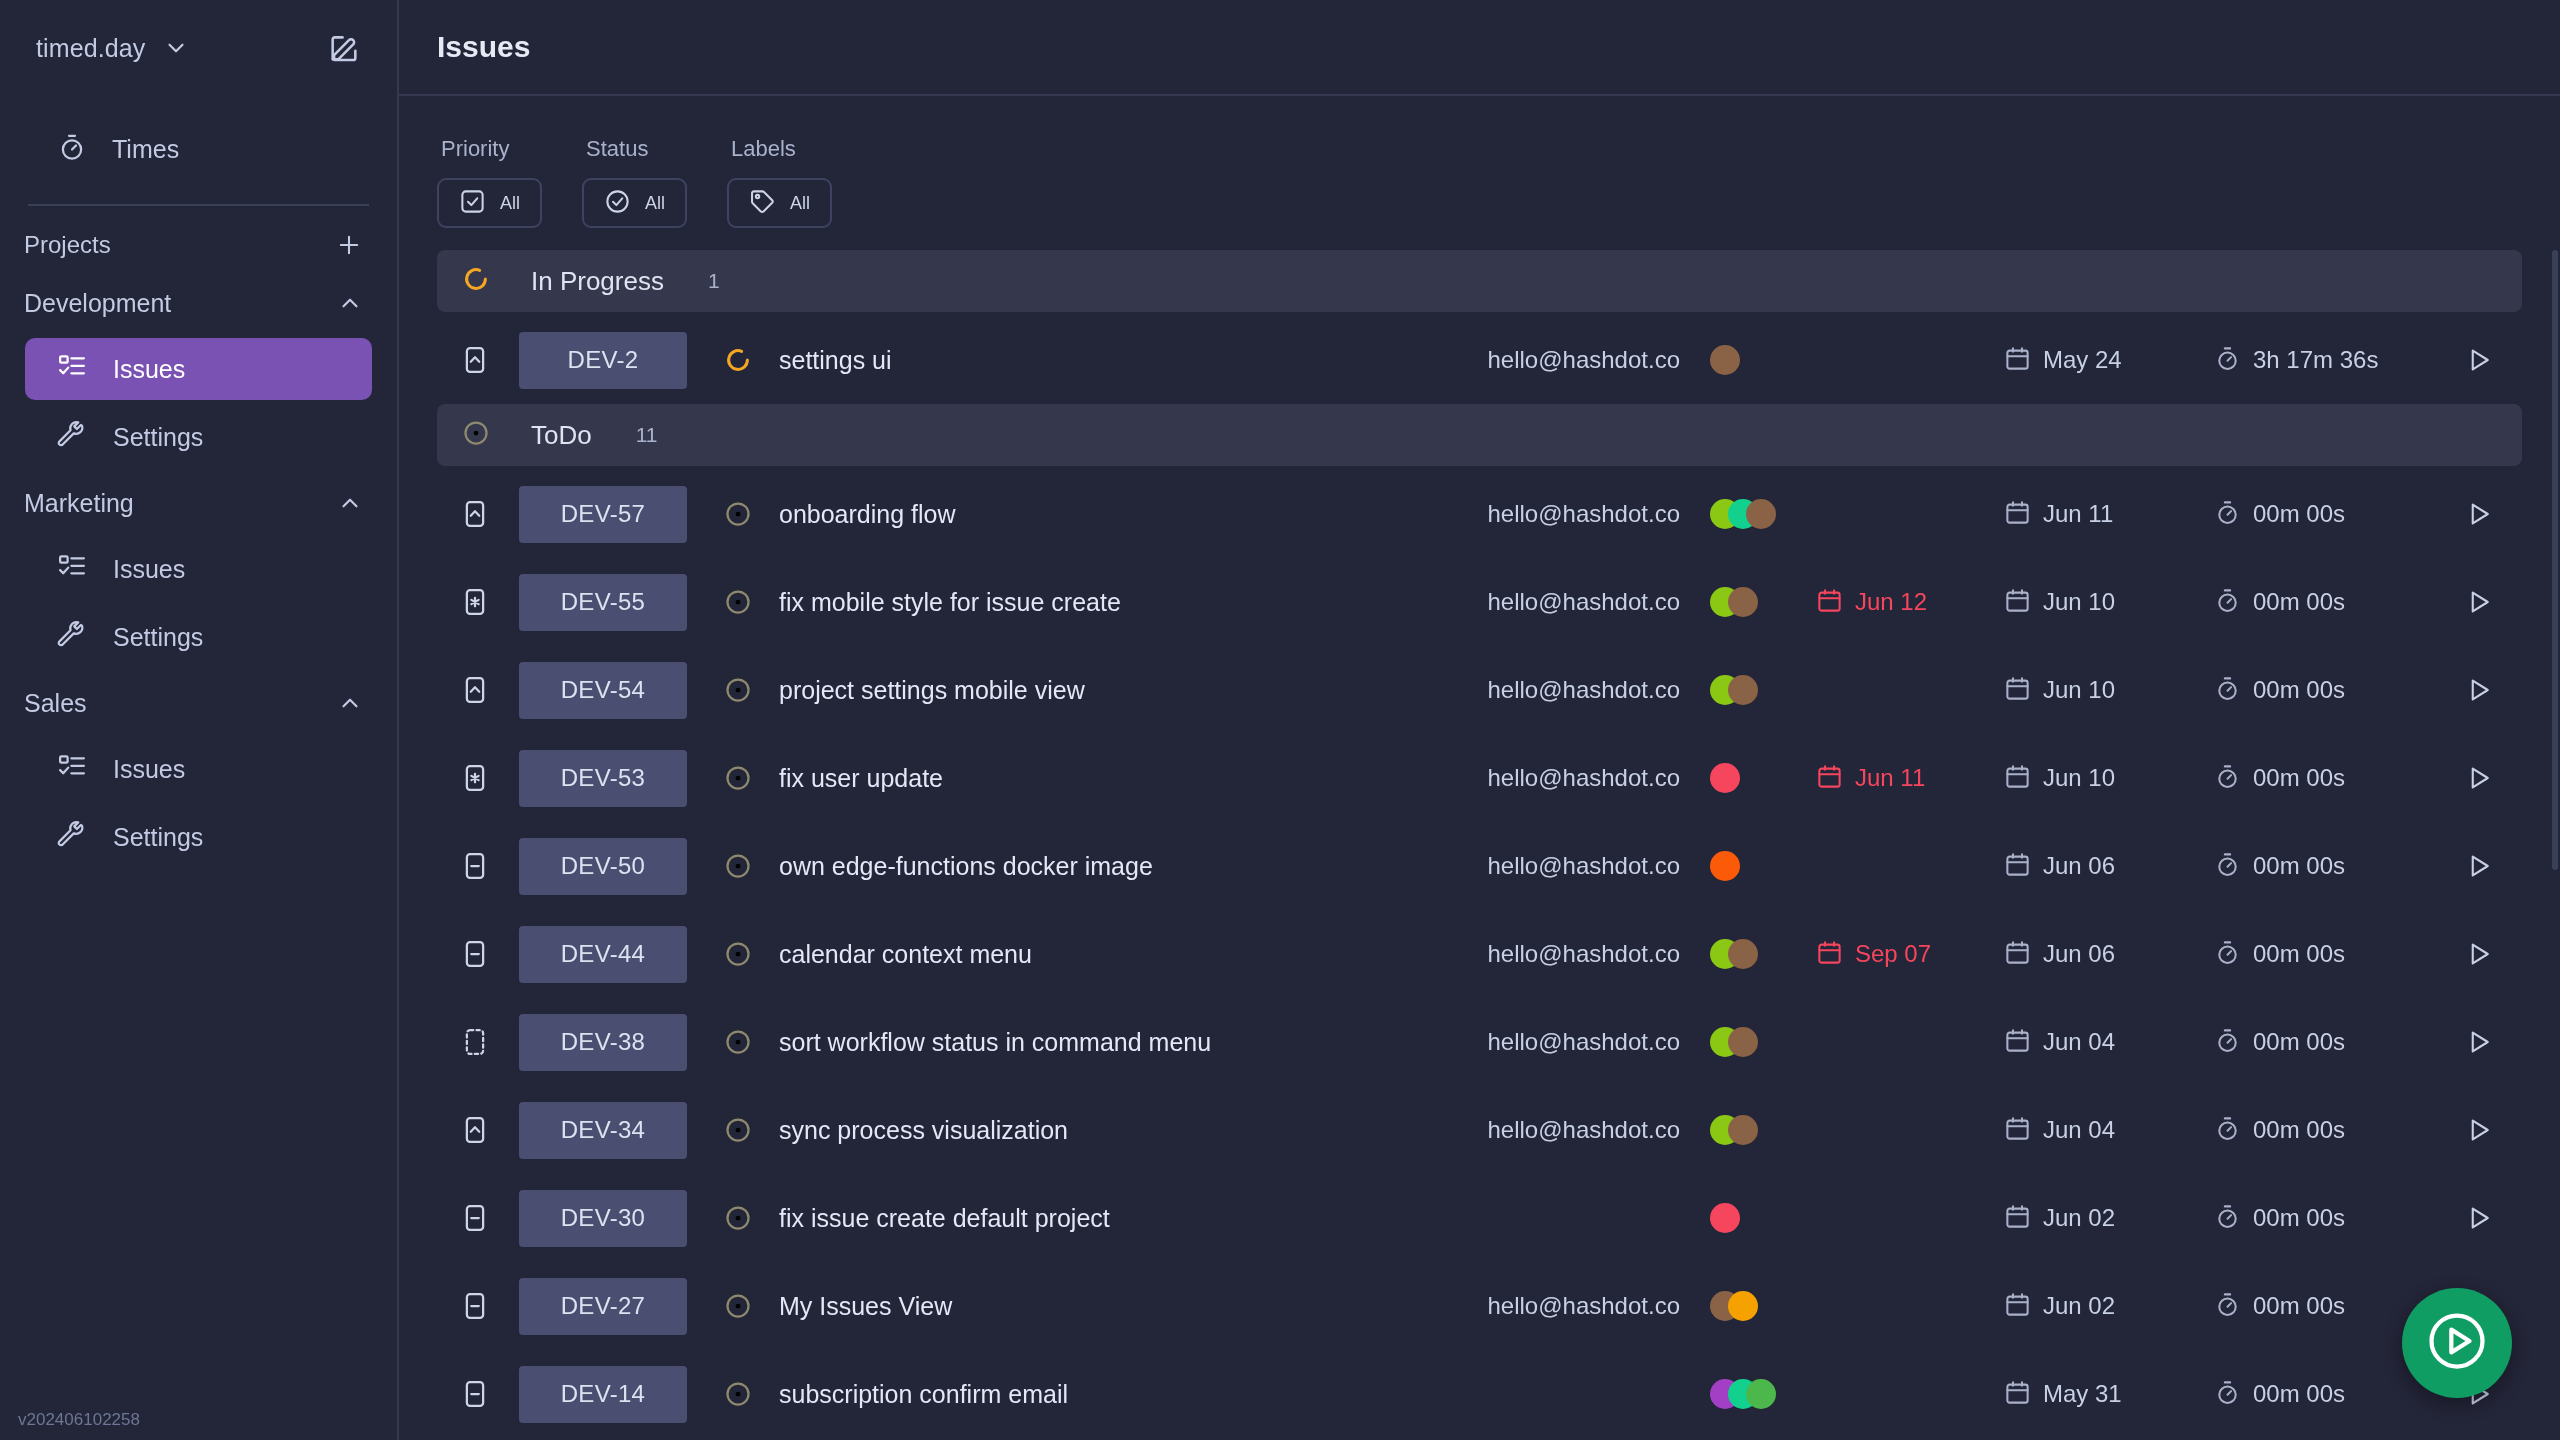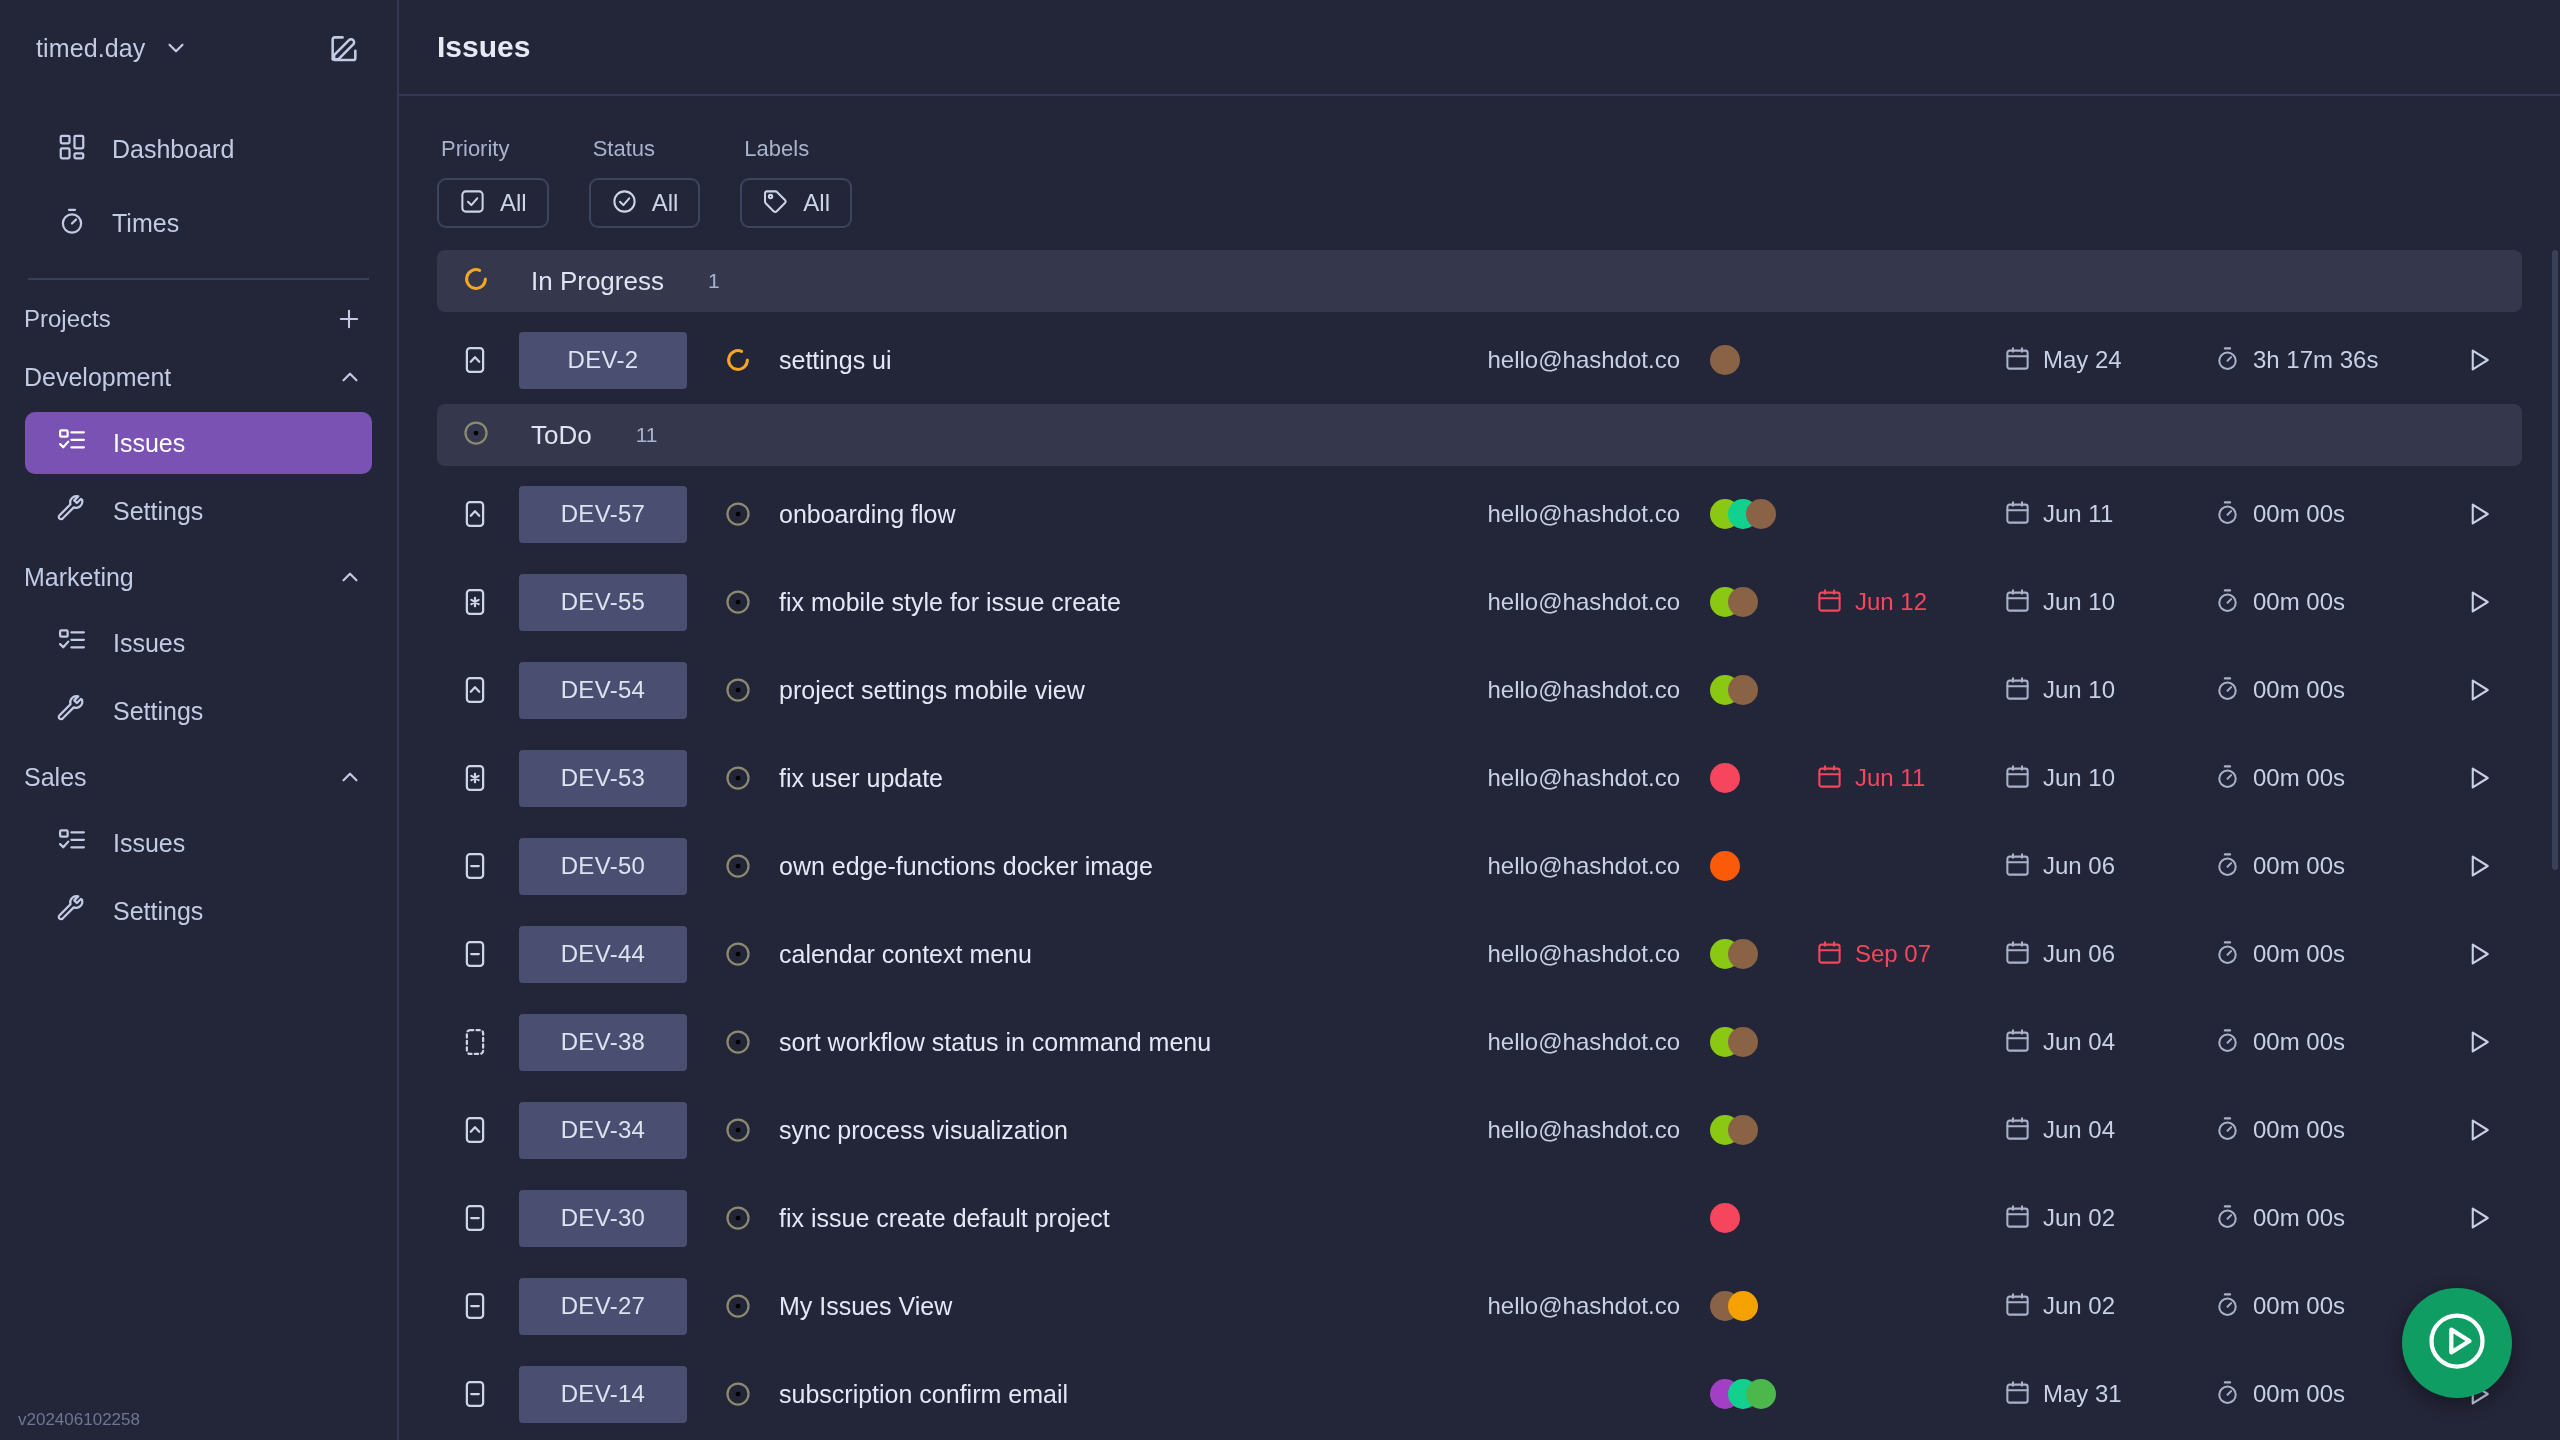--- a/index.html
+++ b/index.html
@@ -75,21 +75,21 @@
 
   .filters { display: flex; gap: 0; padding: 40px 0 0 38px; }
   .filter-col { margin-right: 40px; }
   .filter-label { font-size: 22px; color: #a9b2cc; margin-bottom: 16px; padding-left: 4px;}
   .filter-btn {
     display: inline-flex; align-items: center; gap: 14px;
     height: 50px; padding: 0 20px;
     border: 2px solid #3d4460; border-radius: 9px;
     background: transparent; cursor: pointer;
   }
-  .filter-btn .fb-label { font-size: 24px; color: #cdd4e8; }
+  .filter-btn .fb-label { font-size: 18px; color: #cdd4e8; }
   .filter-btn svg { color: #cdd4e8; }
 
   
   .list { margin-top: 22px; padding: 0 38px 0 38px; }
   .group-bar {
     height: 62px; background: #35384c; border-radius: 8px;
     display: flex; align-items: center; gap: 40px; padding-left: 24px;
     margin-bottom: 4px;
   }
   .group-bar .gname { font-size: 26px; color: #dfe4f2; }
@@ -158,31 +158,20 @@
       </div>
       <div class="compose-btn">
         <svg width="34" height="34" viewBox="0 0 24 24" fill="none" stroke="currentColor" stroke-width="1.8" stroke-linecap="round" stroke-linejoin="round">
           <path d="M4 20h4l10.5-10.5a2.1 2.1 0 0 0-3-3L5 17v3z"></path>
           <path d="M20 14v5a1.5 1.5 0 0 1-1.5 1.5h-13A1.5 1.5 0 0 1 4 19V6a1.5 1.5 0 0 1 1.5-1.5H11"></path>
         </svg>
       </div>
     </div>
 
     <nav class="nav-main">
-      <div class="nav-row">
-        <span>
-          <svg width="30" height="30" viewBox="0 0 24 24" fill="none" stroke="currentColor" stroke-width="1.8" stroke-linecap="round" stroke-linejoin="round">
-            <rect x="3" y="3" width="7" height="6" rx="1"></rect>
-              <rect x="14" y="3" width="7" height="10" rx="1"></rect>
-            <rect x="3" y="13" width="7" height="8" rx="1"></rect>
-              <rect x="14" y="17" width="7" height="4" rx="1"></rect>
-          </svg>
-        </span>
-        <span class="lbl">Dashboard</span>
-      </div>
       <div class="nav-row">
         <span>
           <svg width="30" height="30" viewBox="0 0 24 24" fill="none" stroke="currentColor" stroke-width="1.8" stroke-linecap="round" stroke-linejoin="round">
             <circle cx="12" cy="14" r="7.3"></circle>
               <path d="M12 14l3.2-3.2"></path>
               <path d="M9.6 3h4.8"></path>
           </svg>
         </span>
         <span class="lbl">Times</span>
       </div>

